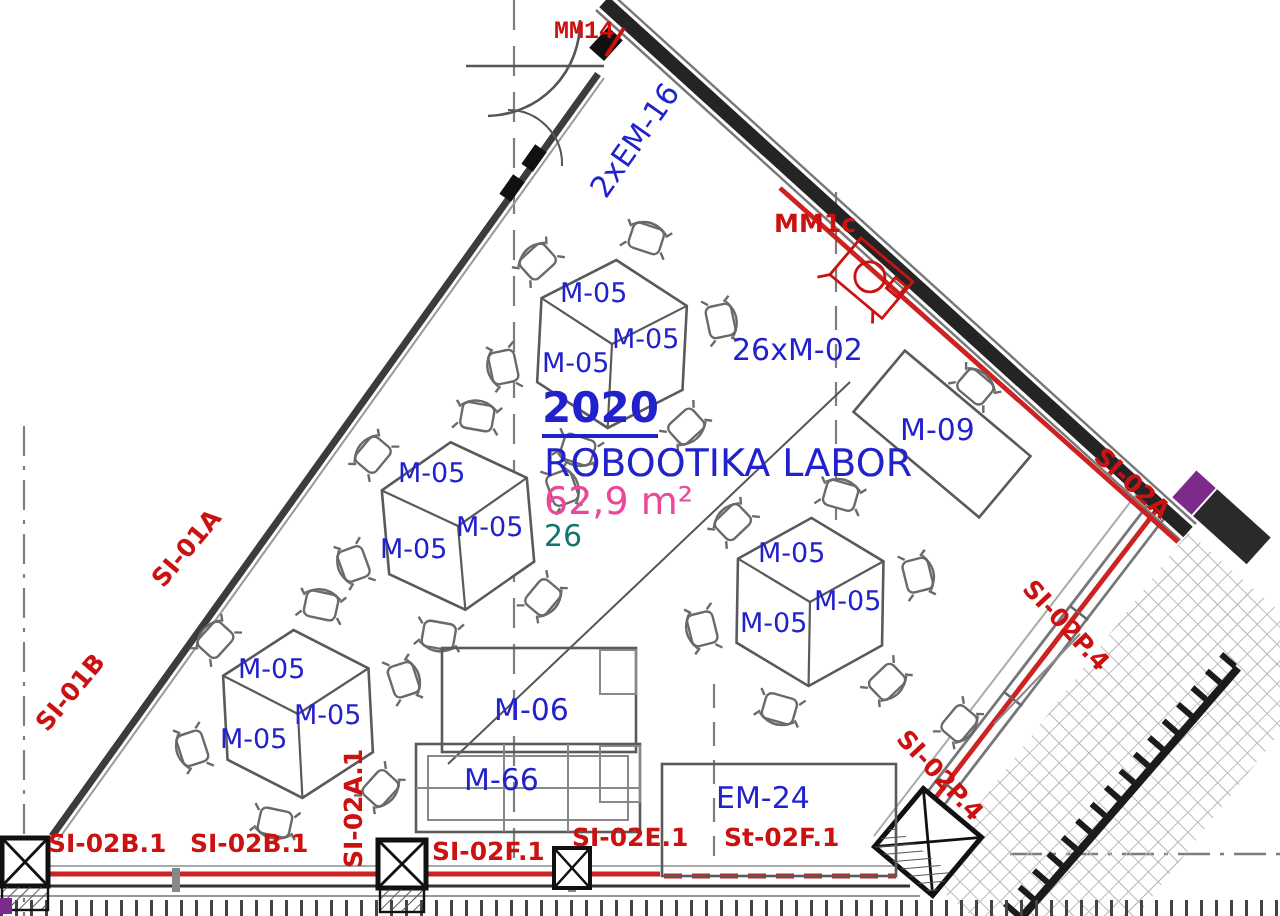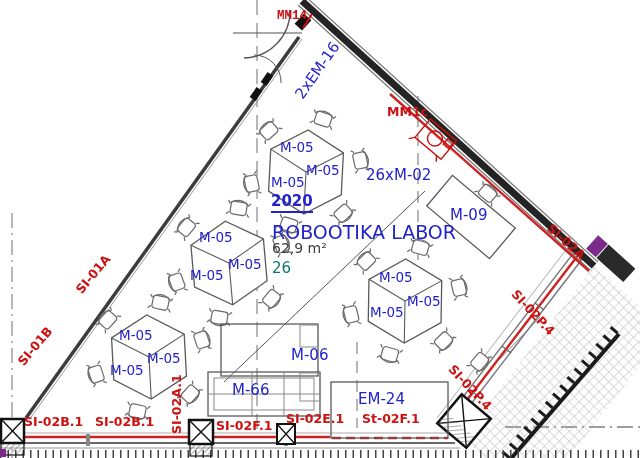--- a/index.html
+++ b/index.html
@@ -4,24 +4,24 @@
 <style>
   html,body{margin:0;padding:0;background:#fff;}
   .plan{position:relative;width:640px;height:458px;background:#ffffff;overflow:hidden;
         font-family:"DejaVu Sans",sans-serif;}
   .plan svg{position:absolute;left:0;top:0;}
   .lbl{position:absolute;white-space:nowrap;line-height:1;}
   .blue{color:#2222cc;font-size:13.5px;}
   .blue.lg{font-size:15px;}
   .red{color:#cc1111;font-weight:bold;font-size:12.5px;}
   .rot{transform-origin:0 0;}
-  .room-number{position:absolute;left:271px;top:192px;color:#2222cc;font-size:15px;
+  .room-number{position:absolute;left:271px;top:192px;color:#2222cc;font-size:21px;
                font-weight:bold;border-bottom:2px solid #2222cc;padding-bottom:1px;}
   .room-name{position:absolute;left:272px;top:221px;color:#2222cc;font-size:19px;}
-  .room-area{position:absolute;left:272px;top:240px;color:#404040;font-size:14px;}
+  .room-area{position:absolute;left:272px;top:240px;color:#ec4899;font-size:19px;}
   .room-cap{position:absolute;left:272px;top:259px;color:#0f766e;font-size:15px;}
 </style>
 </head>
 <body>
 
 <div class="plan">
 
   <svg width="640" height="458" viewBox="0 0 640 458">
     <defs>
       <pattern id="hatch" width="7" height="7" patternUnits="userSpaceOnUse" patternTransform="rotate(45)">
@@ -189,21 +189,21 @@
   <div class="lbl blue" style="left:228px;top:258px;">M-05</div>
   <div class="lbl blue" style="left:190px;top:269px;">M-05</div>
   <div class="lbl blue" style="left:119px;top:329px;">M-05</div>
   <div class="lbl blue" style="left:147px;top:352px;">M-05</div>
   <div class="lbl blue" style="left:110px;top:364px;">M-05</div>
   <div class="lbl blue" style="left:379px;top:271px;">M-05</div>
   <div class="lbl blue" style="left:407px;top:295px;">M-05</div>
   <div class="lbl blue" style="left:370px;top:306px;">M-05</div>
   <div class="lbl blue lg" style="left:366px;top:168px;">26xM-02</div>
   <div class="lbl blue lg" style="left:450px;top:208px;">M-09</div>
-  <div class="lbl blue lg" style="left:247px;top:348px;margin-left:44px;">M-06</div>
+  <div class="lbl blue lg" style="left:247px;top:348px;">M-06</div>
   <div class="lbl blue lg" style="left:232px;top:383px;">M-66</div>
   <div class="lbl blue lg" style="left:358px;top:392px;">EM-24</div>
   <div class="lbl blue lg rot" style="left:293px;top:93px;transform:rotate(-55deg);">2xEM-16</div>
 
   <div class="lbl red" style="left:277px;top:10px;font-family:Liberation Mono, monospace;">MM14</div>
   <div class="lbl red" style="left:387px;top:106px;">MM1c</div>
   <div class="lbl red rot" style="left:74px;top:288px;transform:rotate(-50deg);">SI-01A</div>
   <div class="lbl red rot" style="left:16px;top:360px;transform:rotate(-50deg);">SI-01B</div>
   <div class="lbl red rot" style="left:553px;top:222px;transform:rotate(42deg);">SI-02A</div>
   <div class="lbl red rot" style="left:518px;top:288px;transform:rotate(47deg);">SI-02P.4</div>

